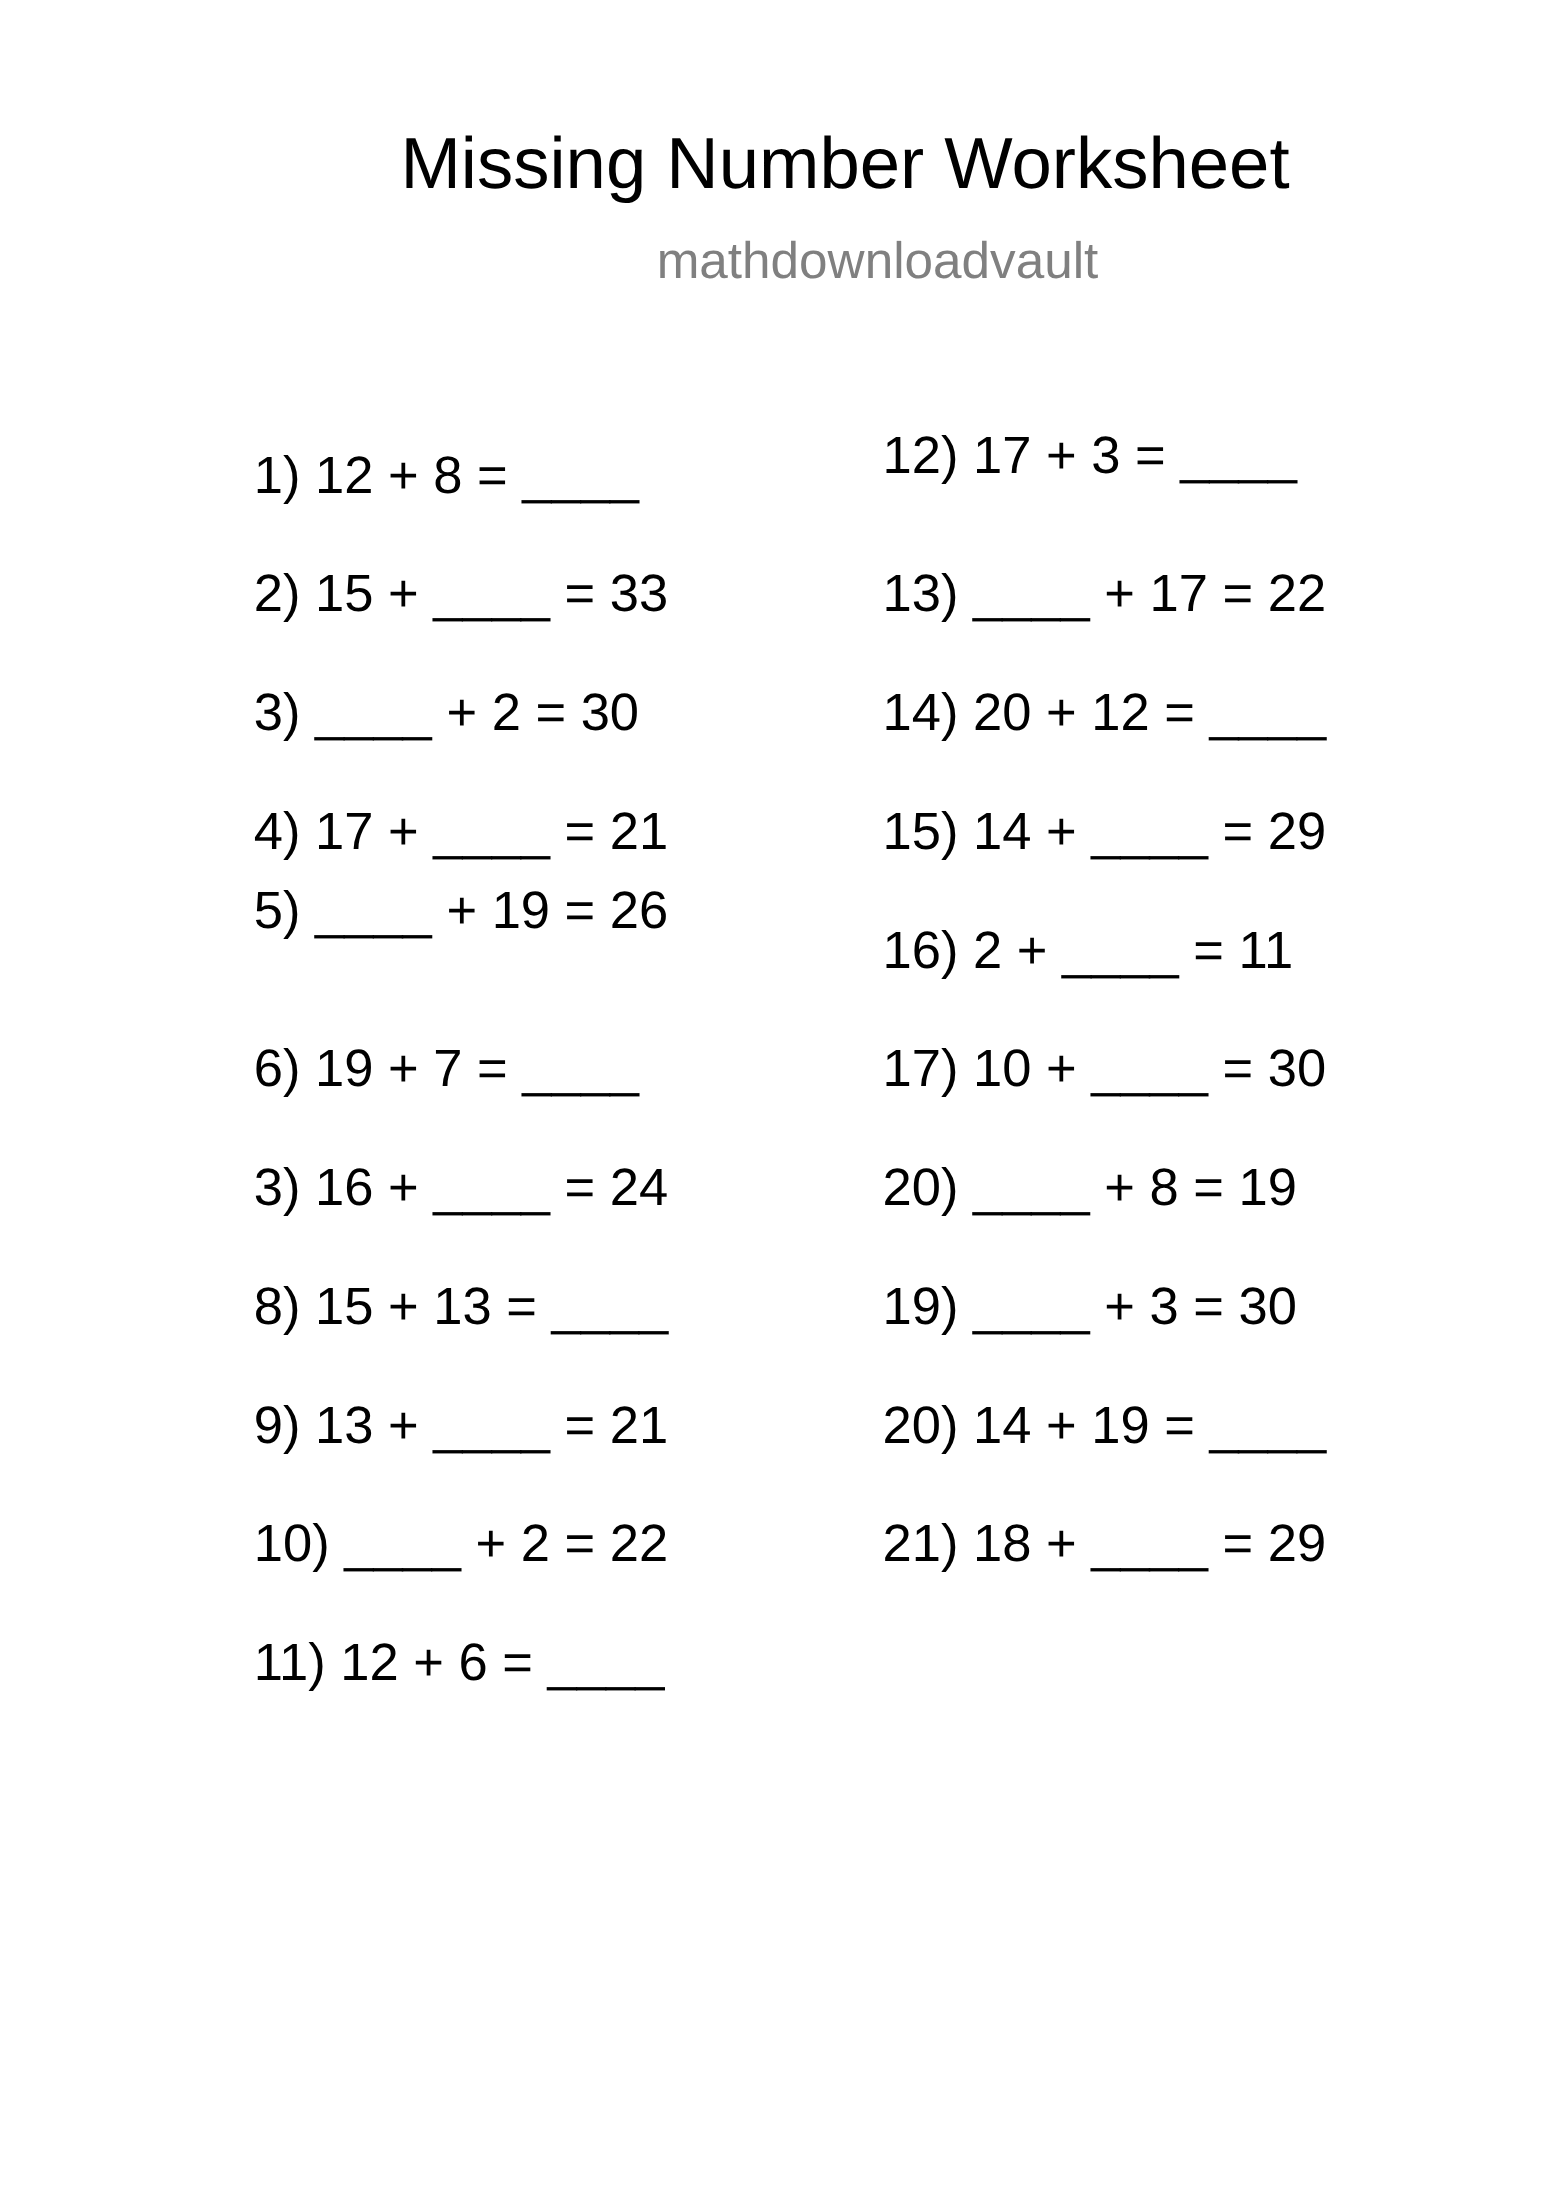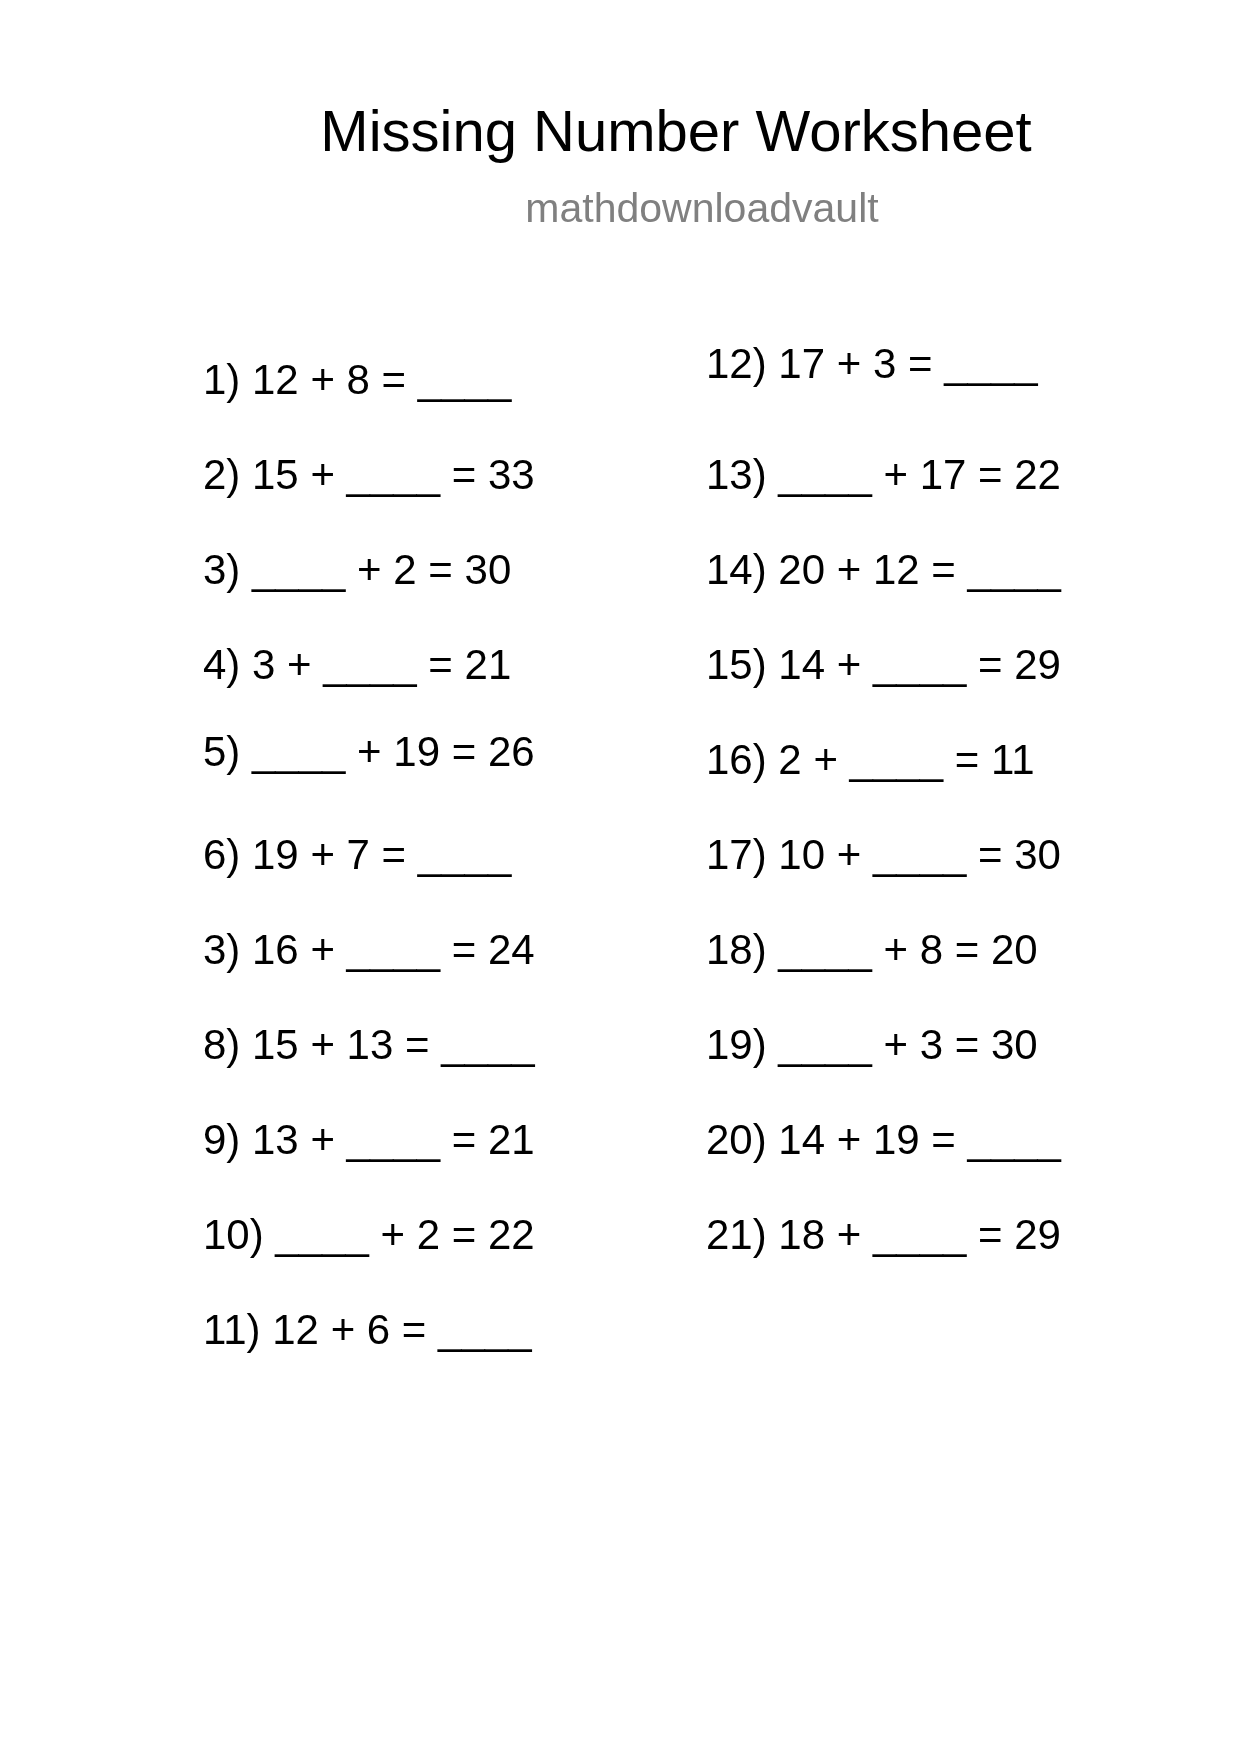--- a/index.html
+++ b/index.html
@@ -17,34 +17,34 @@
 </head>
 <body>
 
 <div class="title">Missing Number Worksheet</div>
 <div class="subtitle">mathdownloadvault</div>
 
 <div class="col left">
   <div class="problem" style="top:356px">1) 12 + 8 = ____</div>
   <div class="problem" style="top:451px">2) 15 + ____ = 33</div>
   <div class="problem" style="top:546px">3) ____ + 2 = 30</div>
-  <div class="problem" style="top:641px">4) 3 + ____ = 21</div>
-  <div class="problem" style="top:728px">5) ____ + 19 = 26</div>
+  <div class="problem" style="top:641px">4) 17 + ____ = 21</div>
+  <div class="problem" style="top:704px">5) ____ + 19 = 26</div>
   <div class="problem" style="top:831px">6) 19 + 7 = ____</div>
   <div class="problem" style="top:926px">3) 16 + ____ = 24</div>
   <div class="problem" style="top:1021px">8) 15 + 13 = ____</div>
   <div class="problem" style="top:1116px">9) 13 + ____ = 21</div>
   <div class="problem" style="top:1211px">10) ____ + 2 = 22</div>
   <div class="problem" style="top:1306px">11) 12 + 6 = ____</div>
 </div>
 
 <div class="col right">
   <div class="problem" style="top:340px">12) 17 + 3 = ____</div>
   <div class="problem" style="top:451px">13) ____ + 17 = 22</div>
   <div class="problem" style="top:546px">14) 20 + 12 = ____</div>
   <div class="problem" style="top:641px">15) 14 + ____ = 29</div>
   <div class="problem" style="top:736px">16) 2 + ____ = 11</div>
   <div class="problem" style="top:831px">17) 10 + ____ = 30</div>
-  <div class="problem" style="top:926px">18) ____ + 8 = 20</div>
+  <div class="problem" style="top:926px">20) ____ + 8 = 19</div>
   <div class="problem" style="top:1021px">19) ____ + 3 = 30</div>
   <div class="problem" style="top:1116px">20) 14 + 19 = ____</div>
   <div class="problem" style="top:1211px">21) 18 + ____ = 29</div>
 </div>
 
 </body></html>

